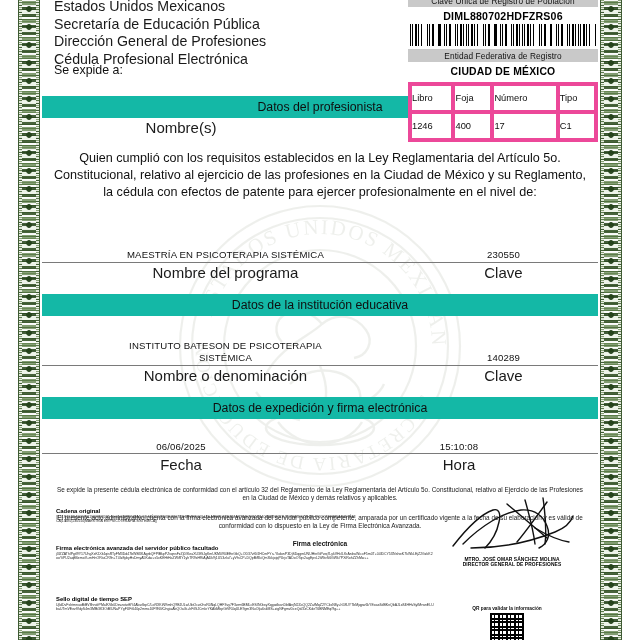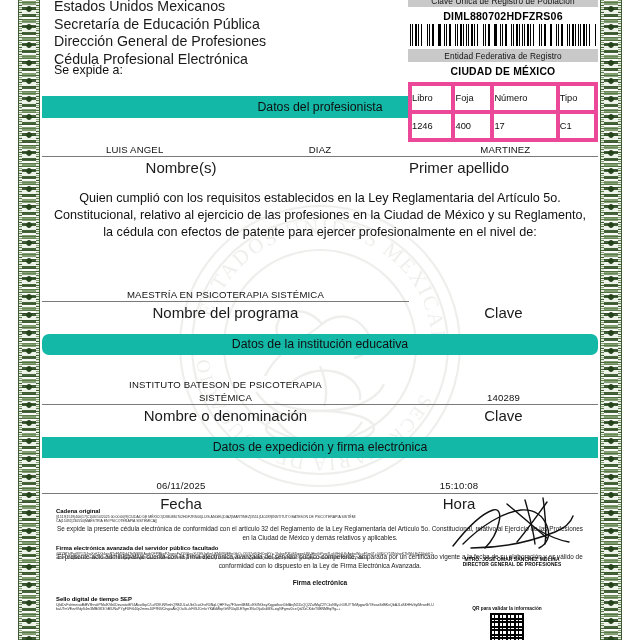--- a/index.html
+++ b/index.html
@@ -323,69 +323,61 @@
           </tr>
         </tbody>
           </table>
       </div>
 
       <div id="se-expide">Se expide a:</div>
     </div>
 
     <div class="section-bar">Datos del profesionista</div>
 
-    <div class="field-row">
-      <div class="field">
-        <div class="val">LUIS ANGEL</div>
-      </div>
-      <div class="field">
-        <div class="val">DIAZ</div>
-      </div>
-      <div class="field">
-        <div class="val">MARTINEZ</div>
-      </div>
-    </div>
     <div class="caption-row">
       <div class="cap">Nombre(s)</div>
       <div class="cap">Primer apellido</div>
     </div>
 
     <div id="main-paragraph">Quien cumplió con los requisitos establecidos en la Ley Reglamentaria del Artículo 5o. Constitucional, relativo al ejercicio de las profesiones en la Ciudad de México y su Reglamento, la cédula con efectos de patente para ejercer profesionalmente en el nivel de:</div>
 
     <div class="field-row" style="padding-top:36px;">
       <div class="field" style="flex:0 0 66%;">
         <div class="val">MAESTRÍA EN PSICOTERAPIA SISTÉMICA</div>
       </div>
+      <div class="field" style="flex:0 0 34%;">
+        <div class="val">230550</div>
+      </div>
     </div>
     <div class="caption-row">
       <div class="cap" style="flex:0 0 66%;">Nombre del programa</div>
       <div class="cap" style="flex:0 0 34%;">Clave</div>
     </div>
 
-    <div class="section-bar" style="margin-top:13px;border-radius:7px;">Datos de la institución educativa</div>
+    <div class="section-bar" style="margin-top:13px;">Datos de la institución educativa</div>
 
     <div class="field-row" style="padding-top:24px;">
       <div class="field" style="flex:0 0 66%;">
         <div class="val two-line">INSTITUTO BATESON DE PSICOTERAPIA</div>
         <div class="val two-line">SISTÉMICA</div>
       </div>
       <div class="field" style="flex:0 0 34%; display:flex; align-items:flex-end; justify-content:center;">
         <div class="val">140289</div>
       </div>
     </div>
     <div class="caption-row">
       <div class="cap" style="flex:0 0 66%;">Nombre o denominación</div>
       <div class="cap" style="flex:0 0 34%;">Clave</div>
     </div>
 
     <div class="section-bar" style="margin-top:13px;">Datos de expedición y firma electrónica</div>
 
     <div class="field-row" style="padding-top:22px;">
       <div class="field">
-        <div class="val">06/11/2025</div>
+        <div class="val">06/06/2025</div>
       </div>
       <div class="field">
         <div class="val">15:10:08</div>
       </div>
     </div>
     <div class="caption-row">
       <div class="cap">Fecha</div>
       <div class="cap">Hora</div>
     </div>
 

